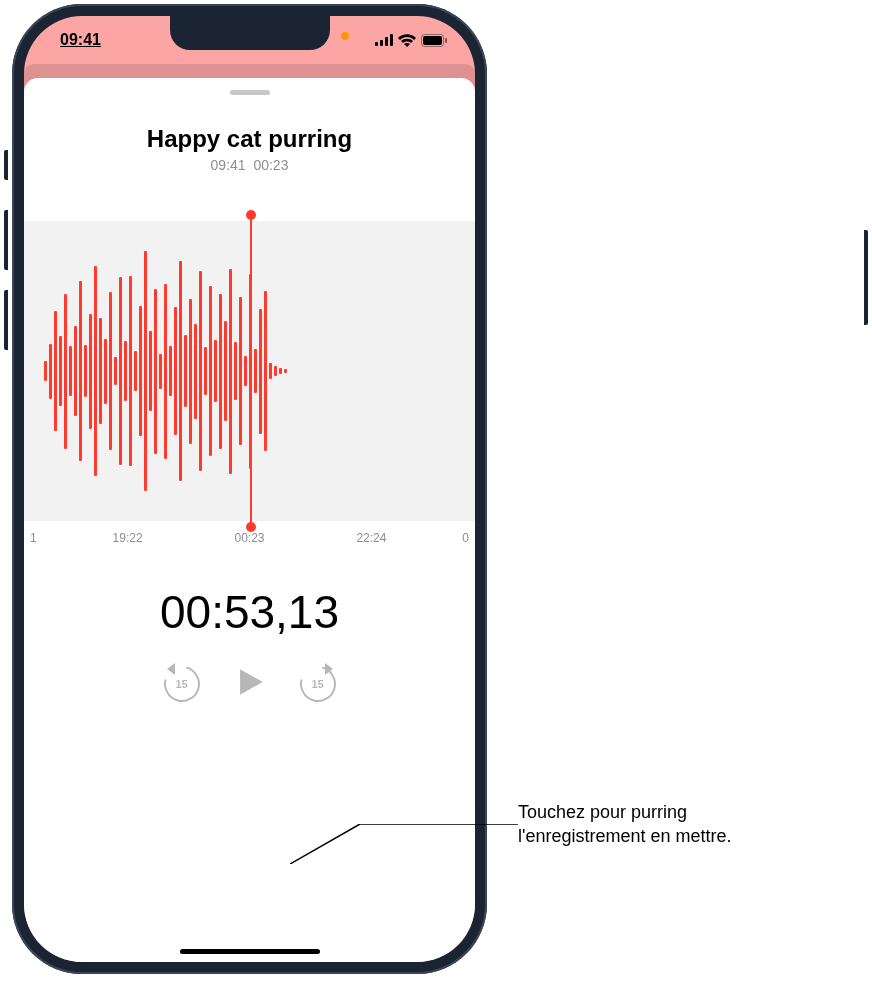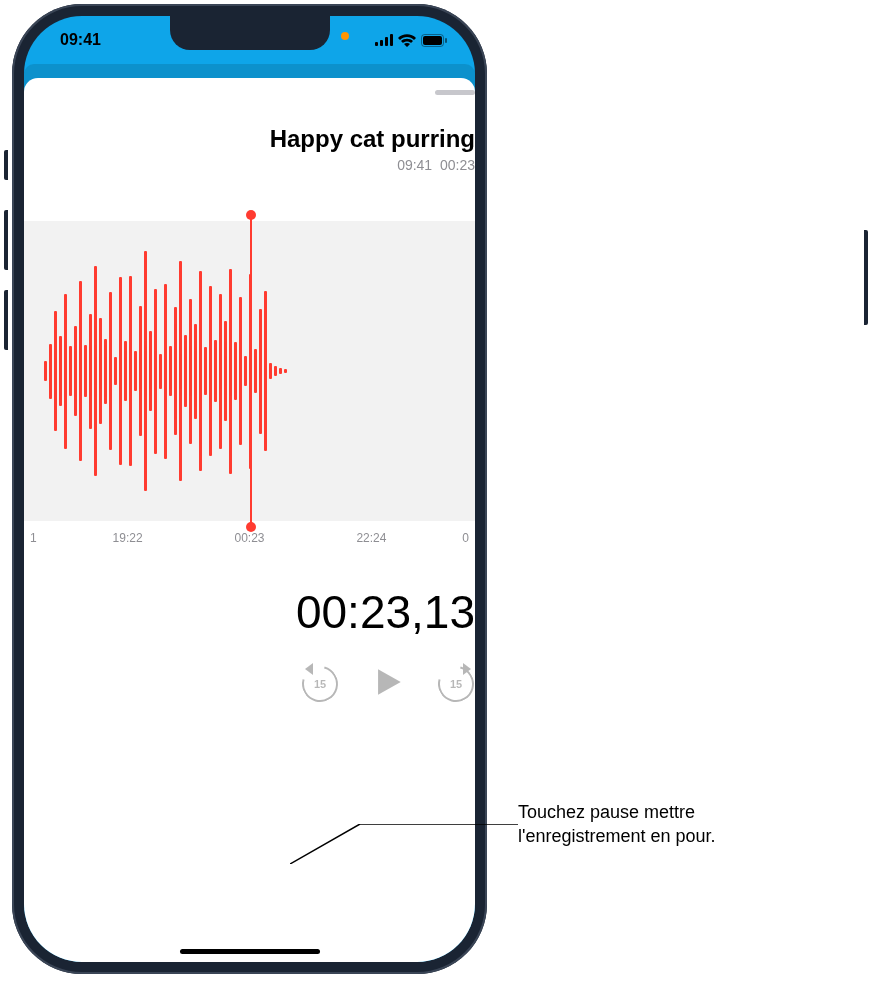--- a/index.html
+++ b/index.html
@@ -17,24 +17,25 @@
     width: 475px;
     height: 970px;
     background: #1a2433;
     border-radius: 70px;
     padding: 12px;
     box-shadow: inset 0 0 0 2px #3a4556;
   }
   .phone-screen {
     width: 100%;
     height: 100%;
-    background: #0ea5e9;
+    background: #fca5a5;
     border-radius: 58px;
     overflow: hidden;
     position: relative;
+    text-decoration: underline;
   }
   .notch {
     position: absolute;
     top: 0;
     left: 50%;
     transform: translateX(-50%);
     width: 160px;
     height: 34px;
     background: #1a2433;
     border-bottom-left-radius: 20px;
@@ -72,21 +73,21 @@
   }
   .sheet {
     position: absolute;
     top: 62px;
     left: 0; right: 0; bottom: 0;
     background: #fff;
     border-top-left-radius: 14px;
     border-top-right-radius: 14px;
     display: flex;
     flex-direction: column;
-    align-items: flex-end;
+    align-items: center;
     padding-top: 12px;
   }
   .grabber {
     width: 40px; height: 5px;
     background: #c7c7cc;
     border-radius: 3px;
     margin-bottom: 30px;
   }
   .rec-title {
     font-size: 24px;
@@ -361,21 +362,21 @@
       </div>
 
       <div class="time-labels">
         <span>1</span>
         <span>19:22</span>
         <span>00:23</span>
         <span>22:24</span>
         <span>0</span>
       </div>
 
-      <div class="big-timer">00:23,13</div>
+      <div class="big-timer">00:53,13</div>
 
       <div class="play-controls">
         <div class="skip-btn skip-bwd">
           <div class="skip-ring"></div>
           <div class="skip-arrow-b"></div>
           <span class="skip-num">15</span>
         </div>
         <div class="play-btn">
           <svg viewBox="0 0 24 24">
               <path d="M5 3 L21 12 L5 21 Z" fill="#000"></path>
@@ -391,15 +392,15 @@
 
       <div class="home-indicator"></div>
     </div>
   </div>
 </div>
 
 <svg class="callout-line" viewBox="0 0 228 40">
   <path d="M0 40 L70 0 L228 0" stroke="#000" stroke-width="1.5" fill="none"></path>
 </svg>
 <div class="callout">
-  <span>Touchez pause mettre</span><br>
-  <span>l'enregistrement en pour.</span>
+  <span>Touchez pour purring</span><br>
+  <span>l'enregistrement en mettre.</span>
 </div>
 
 </body></html>

